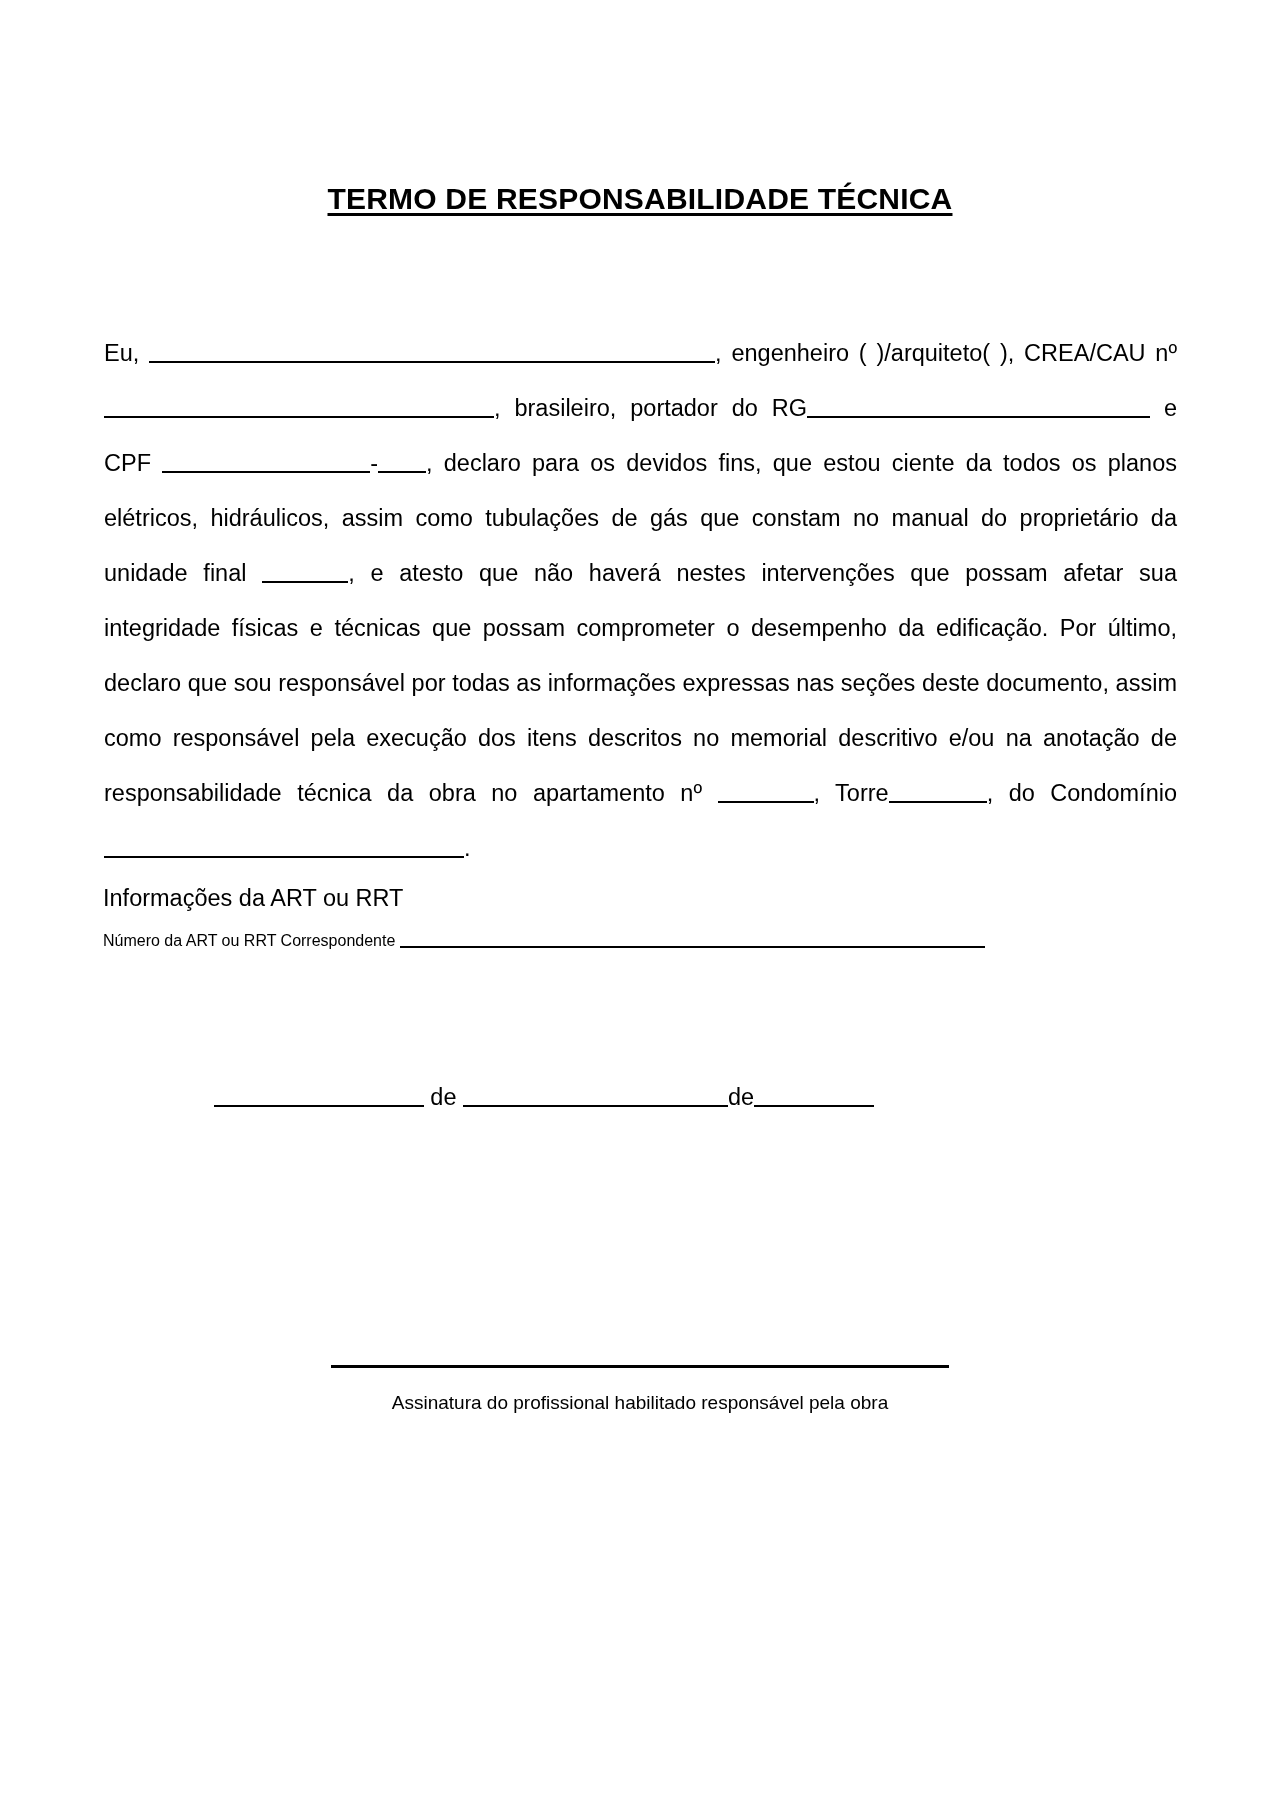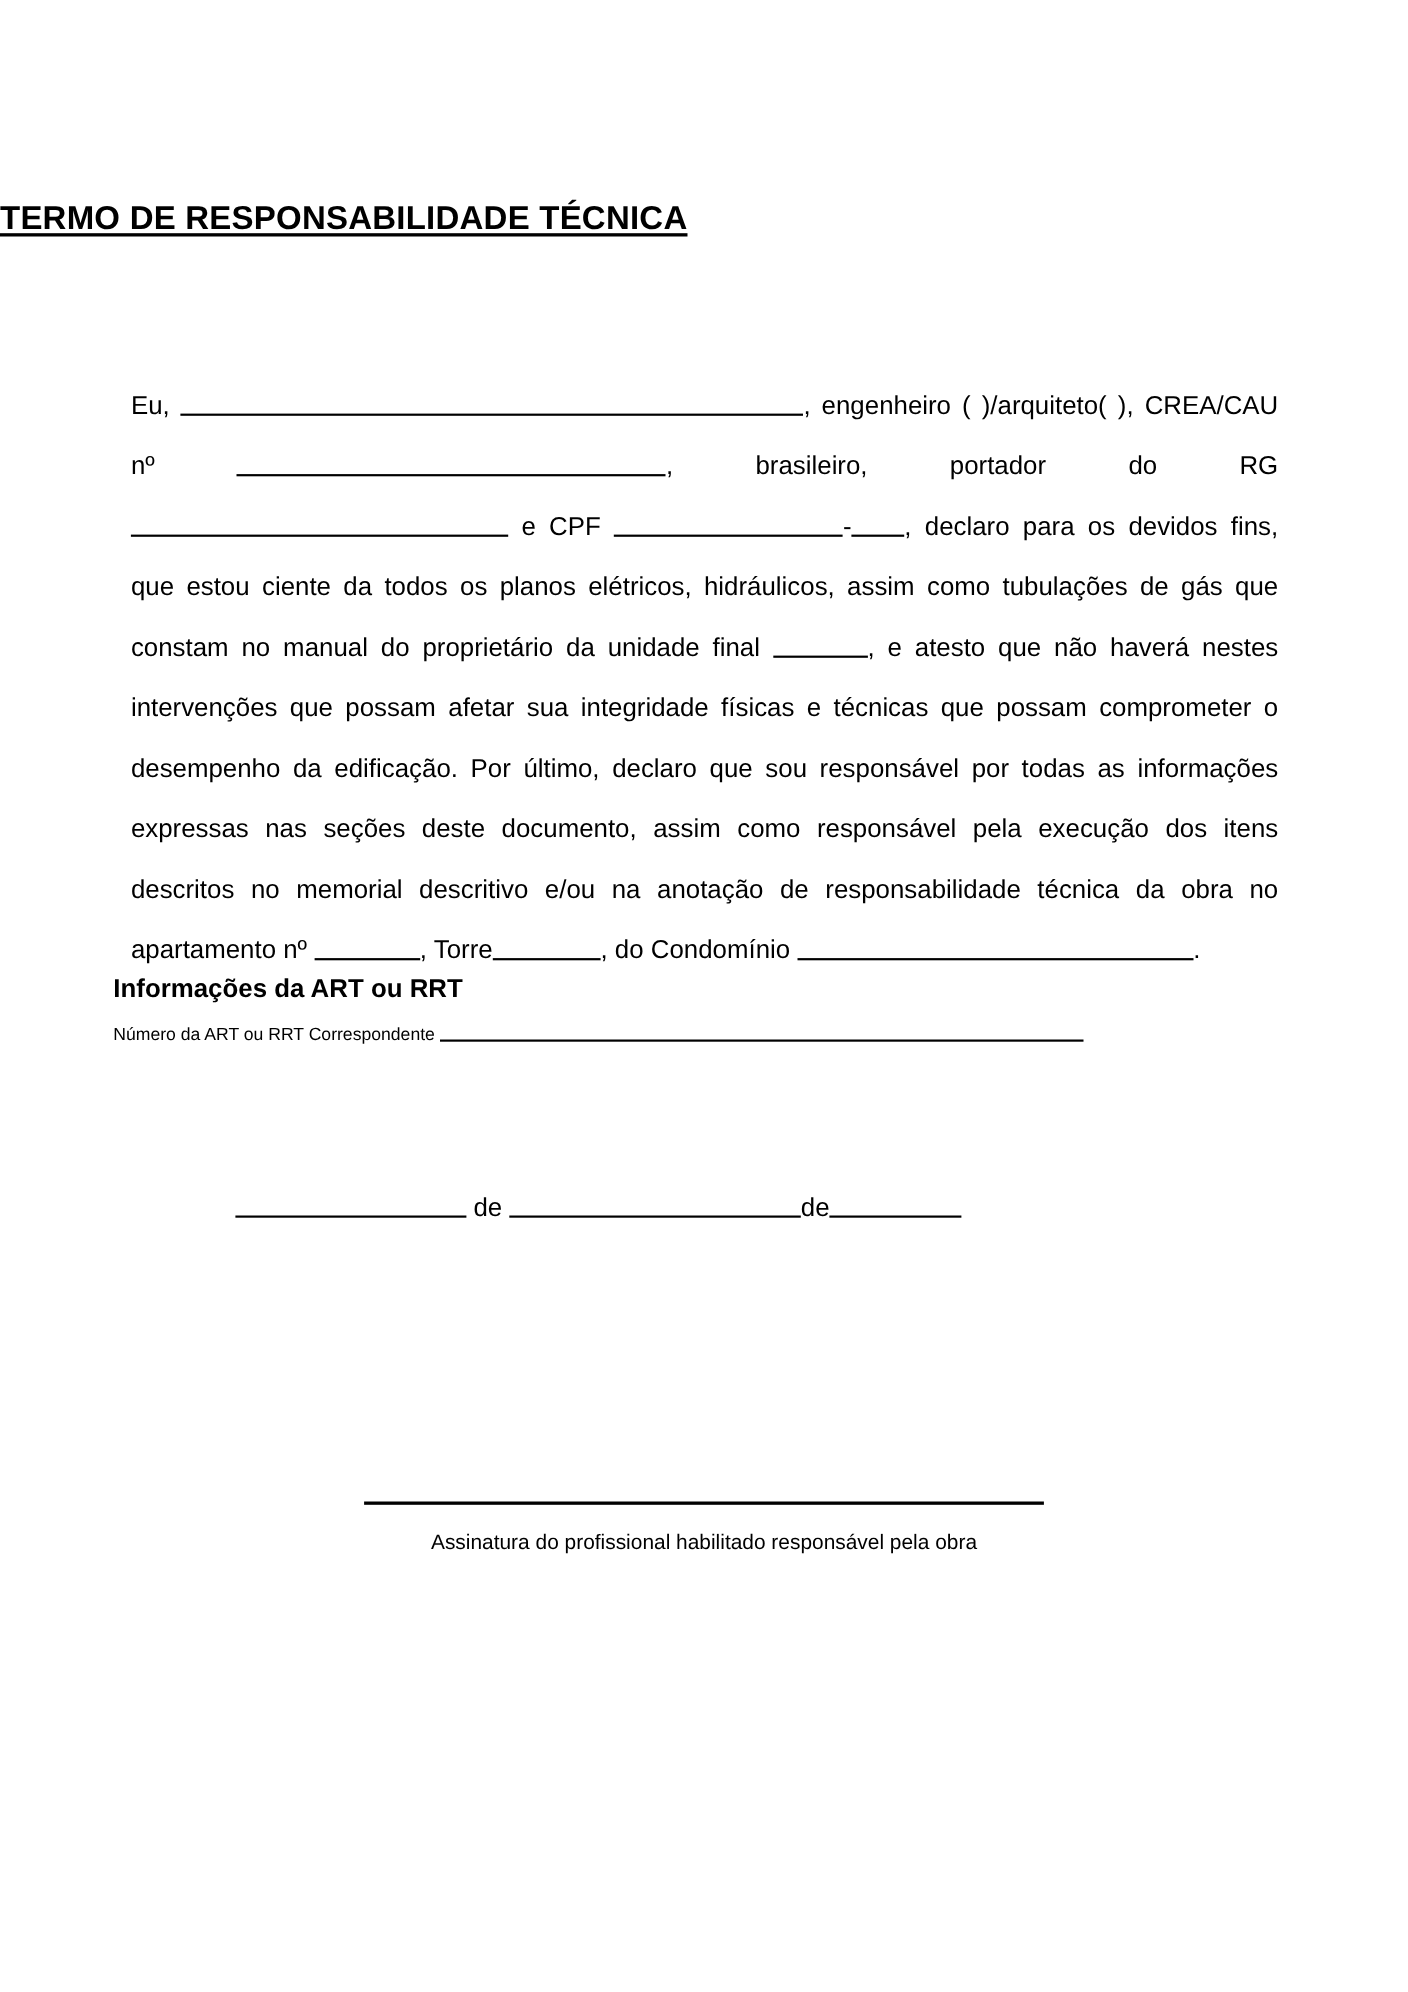--- a/index.html
+++ b/index.html
@@ -21,20 +21,21 @@
     overflow: hidden;
     box-sizing: border-box;
   }
 
   
   .doc-title-wrap {
     position: absolute;
     left: 0;
     top: 182px;
     width: 1280px;
+    text-align: center;
   }
   .doc-title {
     display: inline-block;
     font-size: 30px;
     font-weight: bold;
     letter-spacing: 0.2px;
     line-height: 1.15;
     text-decoration: underline;
     text-underline-offset: 4px;
   }
@@ -44,21 +45,21 @@
     position: absolute;
     left: 103px;
     top: 325px;
     width: 1075px;
   }
   .para {
     font-size: 23.5px;
     line-height: 55px;
     text-align: justify;
     text-justify: inter-word;
-    margin: 16px;
+    margin: 1px;
     hyphens: none;
   }
 
   
   .blank {
     display: inline-block;
     border-bottom: 2px solid #000;
     vertical-align: baseline;
     height: 20px;
     margin-bottom: -2px;
@@ -75,21 +76,21 @@
 
   
   .art-block {
     position: absolute;
     left: 103px;
     top: 878px;
     width: 1075px;
   }
   .art-heading {
     font-size: 23.5px;
-    font-weight: bold;
+    font-weight: normal;
     line-height: 40px;
     margin: 0 0 4px 0;
   }
   .art-line {
     font-size: 16px;
     line-height: 38px;
     margin: 0;
     white-space: nowrap;
   }
   .blank-art { width: 585px; }

